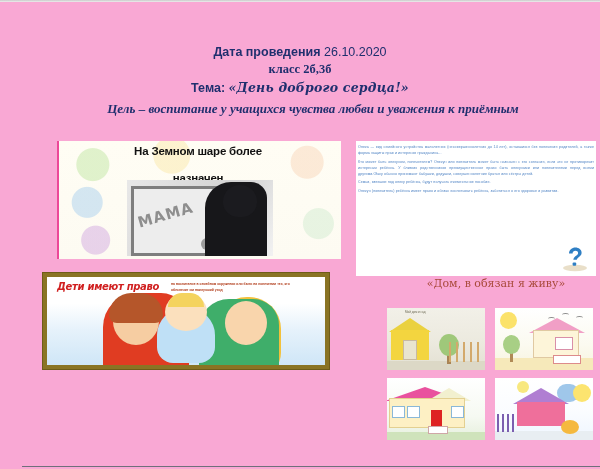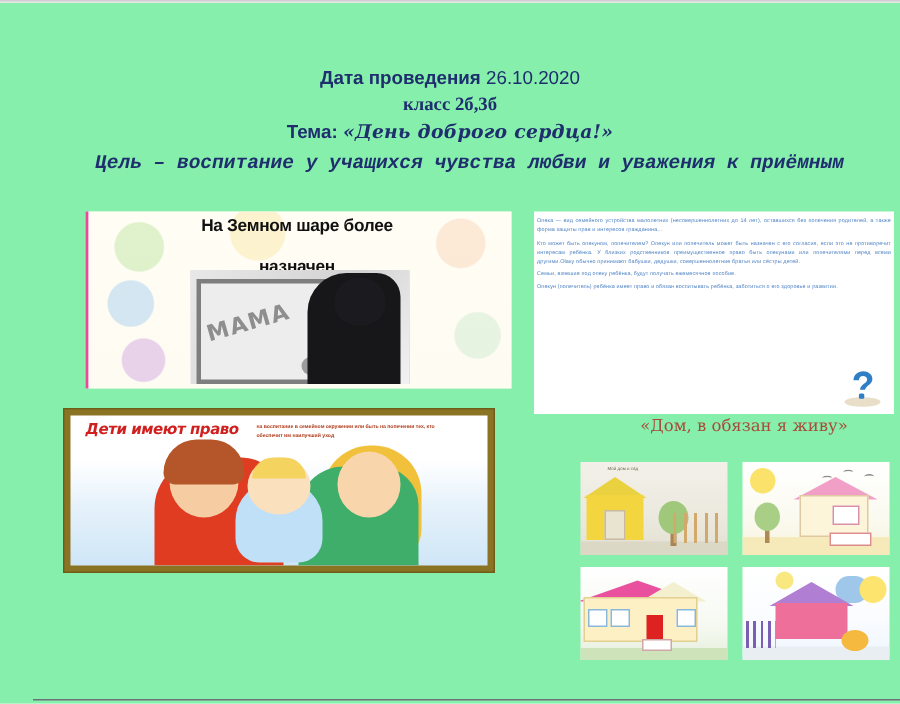--- a/index.html
+++ b/index.html
@@ -12,21 +12,21 @@
     height: 469px;
     overflow: hidden;
     font-family: "Liberation Sans", sans-serif;
     position: relative;
   }
   .slide {
     position: absolute;
     left: 0; top: 0;
     width: 600px;
     height: 469px;
-    background: #86efac;
+    background: #f9a8d4;
   }
   .top-rule {
     position: absolute;
     left: 0; top: 0;
     width: 600px;
     height: 2px;
     background: linear-gradient(to bottom, #c9c9c9, #eeeeee);
   }
   .bottom-rule {
     position: absolute;
@@ -68,21 +68,21 @@
   .script {
     font-family: "DejaVu Serif", serif;
     font-style: italic;
     font-weight: bold;
     letter-spacing: 0.2px;
   }
   .hdr-goal {
     font-size: 13px;
     font-weight: bold;
     margin-top: 3px;
-    font-family: Liberation Mono, monospace;
+    font-family: Liberation Serif, serif;
     font-style: italic;
     line-height: 1.45;
   }
   .hdr-goal .l1 {
     display: block;
     margin-left: 26px;
   }
   .hdr-goal .l2 {
     display: block;
   }
@@ -203,21 +203,21 @@
     position: absolute;
     right: 6px; bottom: 4px;
     width: 30px; height: 26px;
   }
 
   
   .family {
     position: absolute;
     left: 42px; top: 272px;
     width: 288px;
-    height: 110px;
+    height: 98px;
     background: #8a7424;
     padding: 4px;
     box-sizing: border-box;
     border: 1px solid #6f5c19;
   }
   .family-inner {
     position: relative;
     width: 100%; height: 100%;
     background: linear-gradient(to bottom, #ffffff 0%, #ffffff 30%, #e6f2fb 60%, #cfe6f7 100%);
     overflow: hidden;

